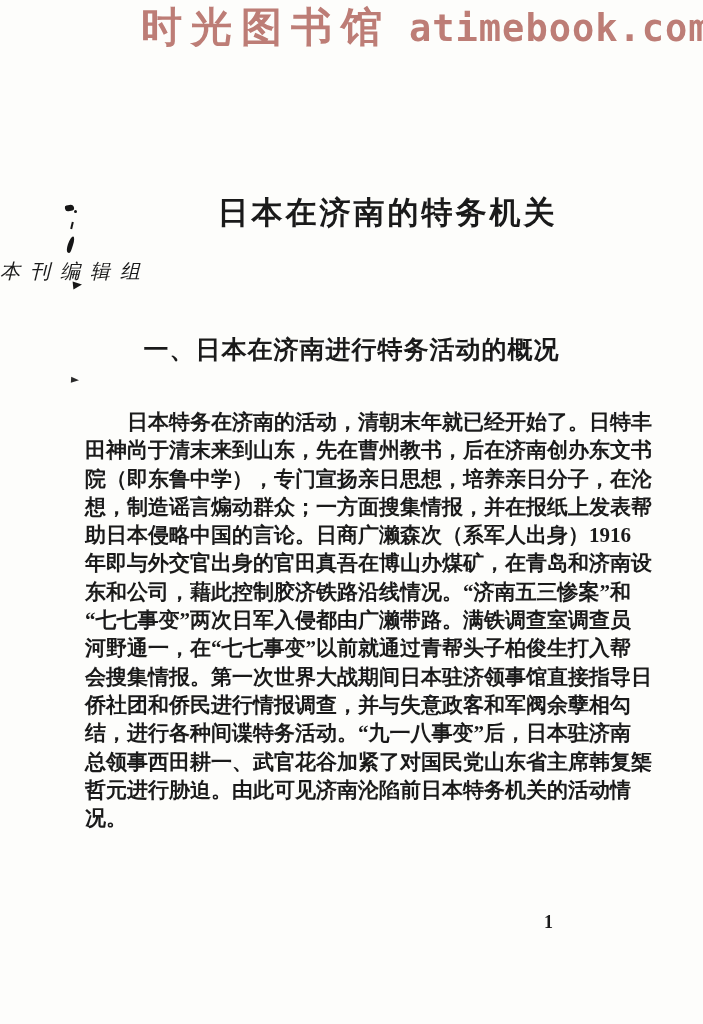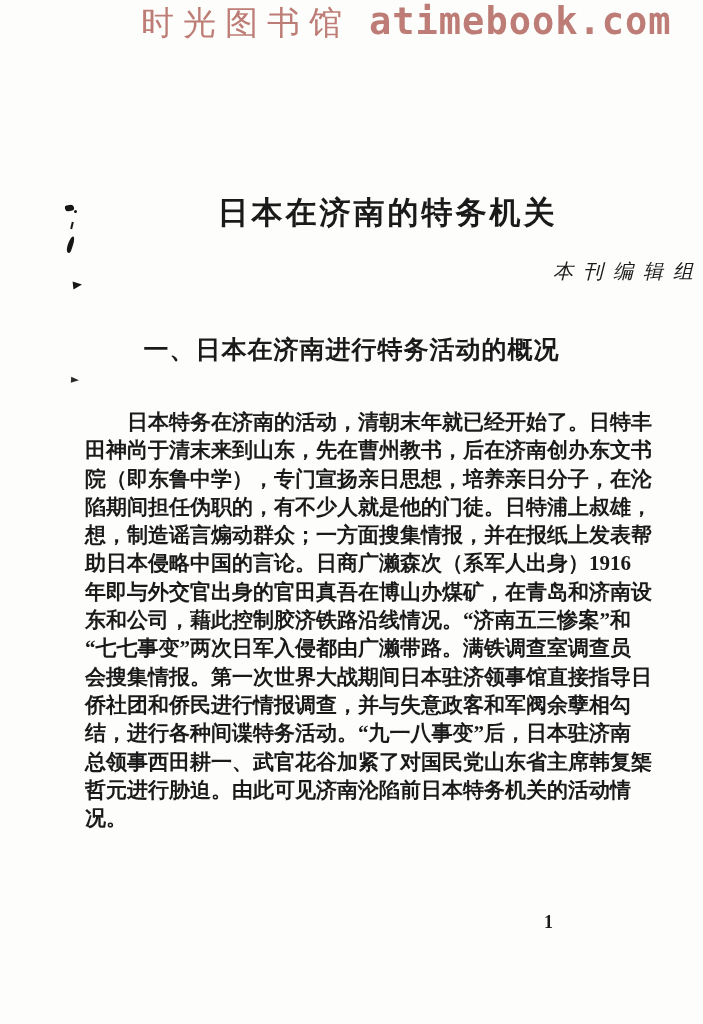--- a/index.html
+++ b/index.html
@@ -13,35 +13,35 @@
     color:#1a1a1a;
   }
   
   .watermark {
     position:absolute; top:0; left:141px;
     display:flex; align-items:baseline; gap:18px;
     white-space:nowrap;
   }
   .wm-cn {
     font-family:"Liberation Sans","DejaVu Sans",sans-serif;
-    font-weight:400; font-size:33px; letter-spacing:9px;
+    font-weight:700; font-size:41px; letter-spacing:9px;
   }
   .wm-en {
     font-family:"DejaVu Sans Mono","Liberation Mono",monospace;
     font-weight:600; font-size:37px; letter-spacing:1px;
   }
   
   .title {
     position:absolute; top:192px; left:0; width:100%;
     text-align:center;
     font-size:31px; font-weight:700; letter-spacing:3px;margin-left:36px;
   }
   .author {
     position:absolute; top:258px; left:0; width:100%;
-    text-align:right;
+    text-align:left;
     font-size:20px; font-style:italic; letter-spacing:10px;
   }
   .section-heading {
     position:absolute; top:333px; left:0; width:100%;
     text-align:center;
     font-size:25px; font-weight:700; letter-spacing:1px;
   }
   .body-text {
     position:absolute; left:85px; top:400px; width:528px;
     font-size:21px; line-height:28.3px; font-weight:600;margin-top:8px;
@@ -87,26 +87,26 @@
   <h1 class="title">日本在济南的特务机关</h1>
 
   <div class="author">本刊编辑组</div>
 
   <h2 class="section-heading">一、日本在济南进行特务活动的概况</h2>
 
   <div class="body-text">
       <div class="body-line first">日本特务在济南的活动，清朝末年就已经开始了。日特丰</div>
       <div class="body-line">田神尚于清末来到山东，先在曹州教书，后在济南创办东文书</div>
       <div class="body-line">院（即东鲁中学），专门宣扬亲日思想，培养亲日分子，在沦</div>
-      <div class="body-line">陷期间担任伪职的，有不少人就是他的门徒。日特浦上叔雄，</div>
       <div class="body-line">想，制造谣言煽动群众；一方面搜集情报，并在报纸上发表帮</div>
       <div class="body-line">助日本侵略中国的言论。日商广濑森次（系军人出身）1916</div>
       <div class="body-line">年即与外交官出身的官田真吾在博山办煤矿，在青岛和济南设</div>
       <div class="body-line">东和公司，藉此控制胶济铁路沿线情况。“济南五三惨案”和</div>
       <div class="body-line">“七七事变”两次日军入侵都由广濑带路。满铁调查室调查员</div>
+      <div class="body-line">河野通一，在“七七事变”以前就通过青帮头子柏俊生打入帮</div>
       <div class="body-line">会搜集情报。第一次世界大战期间日本驻济领事馆直接指导日</div>
       <div class="body-line">侨社团和侨民进行情报调查，并与失意政客和军阀余孽相勾</div>
       <div class="body-line">结，进行各种间谍特务活动。“九一八事变”后，日本驻济南</div>
       <div class="body-line">总领事西田耕一、武官花谷加紧了对国民党山东省主席韩复榘</div>
       <div class="body-line">哲元进行胁迫。由此可见济南沦陷前日本特务机关的活动情</div>
       <div class="body-line last">况。</div>
     </div>
 
   <div class="page-number">1</div>
 

